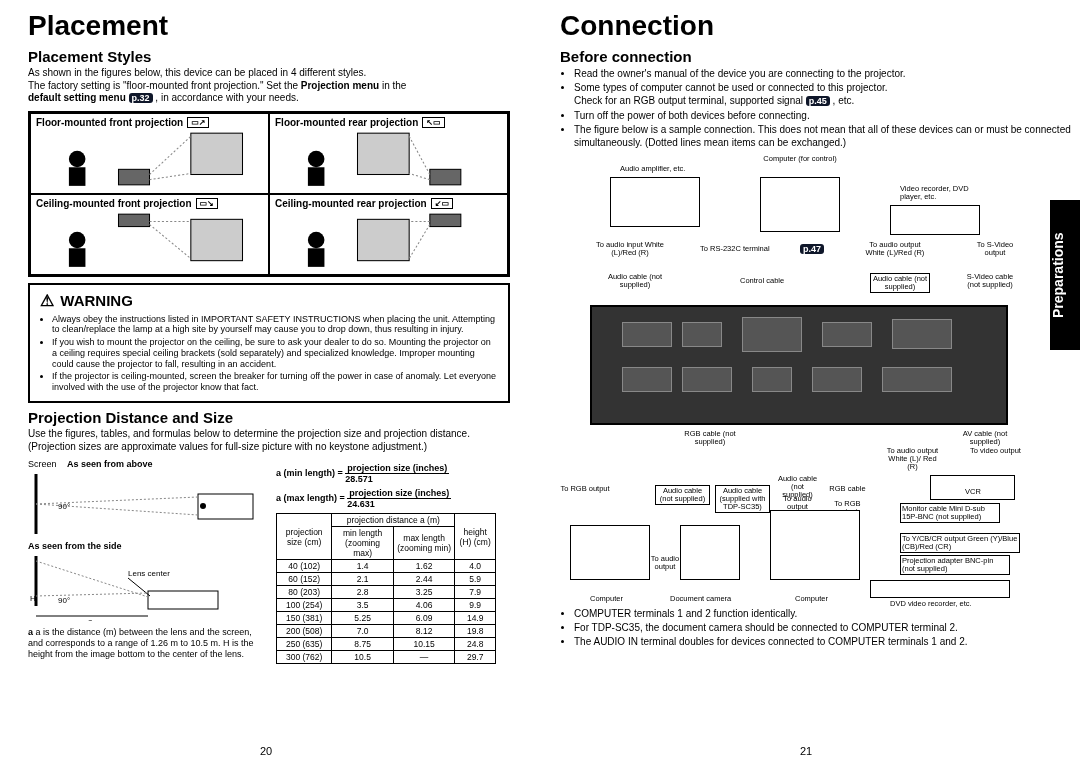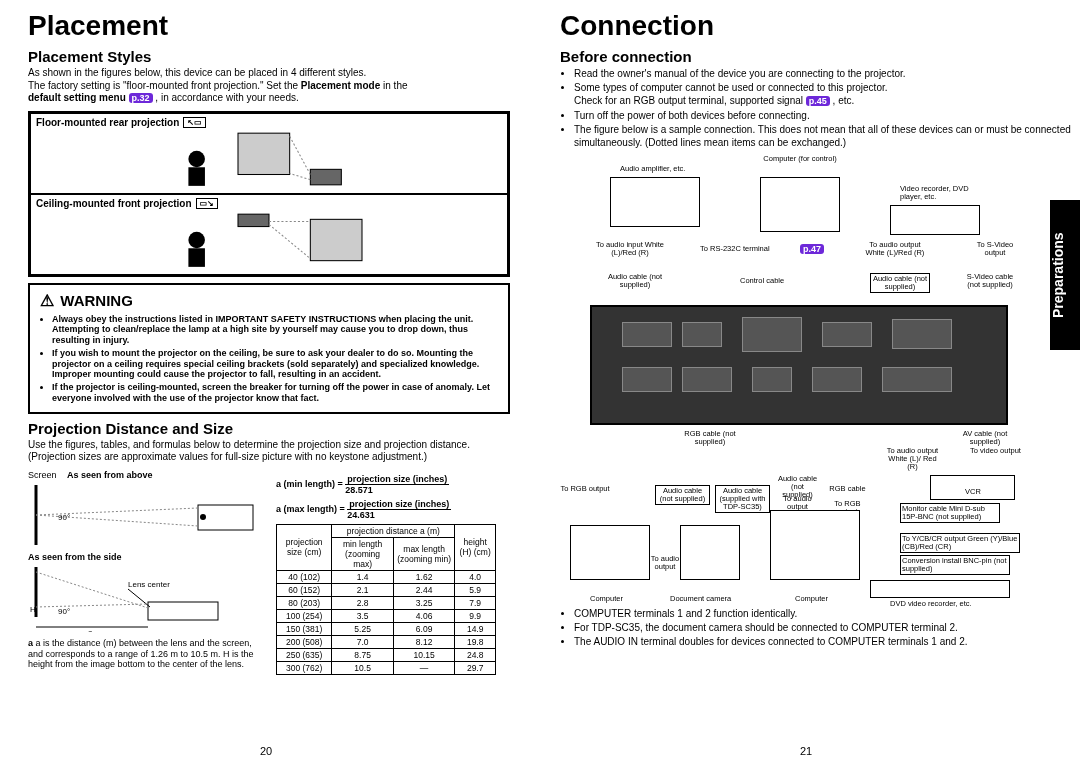--- a/index.html
+++ b/index.html
@@ -18,21 +18,21 @@
     top: 0;
     width: 520px;
     height: 763px;
     padding: 10px 20px 0 20px;
   }
   .page.left { left: 0; padding-left: 28px; }
   .page.right { left: 540px; width: 540px; padding-right: 0; }
   h1 { font-size: 28px; font-weight: bold; margin-bottom: 4px; }
   h2 { font-size: 15px; font-weight: bold; margin-top: 6px; margin-bottom: 2px; }
   .body-text { font-size: 10px; line-height: 1.25; }
-  .ref-link { background: #6d28d9; color: #fff; padding: 0 3px; border-radius: 3px; font-size: 9px; font-weight: bold; }
+  .ref-link { background: #0f172a; color: #fff; padding: 0 3px; border-radius: 3px; font-size: 9px; font-weight: bold; }
   .styles-grid {
     border: 2px solid #000;
     margin-top: 6px;
     width: 482px;
   }
   .styles-row { display: flex; }
   .styles-cell {
     flex: 1;
     border: 1px solid #000;
     padding: 3px 5px;
@@ -41,21 +41,21 @@
   .style-diagram { height: 62px; display: flex; align-items: center; justify-content: center; }
   .style-icon { border: 1px solid #000; padding: 0 3px; font-size: 8px; background: #fff; }
   .warning-box {
     border: 2px solid #000;
     margin-top: 6px;
     padding: 6px 10px;
     width: 482px;
   }
   .warning-title { font-size: 15px; font-weight: bold; display: flex; align-items: center; gap: 6px; }
   .warning-icon { font-size: 16px; }
-  .warning-list { font-size: 9px; line-height: 1.2; margin-left: 12px; margin-top: 4px; font-weight: bold; }
+  .warning-list { font-size: 9px; line-height: 1.2; margin-left: 12px; margin-top: 4px; }
   .warning-list li { margin-bottom: 2px; }
   .proj-row { display: flex; margin-top: 6px; gap: 8px; }
   .proj-left { width: 240px; font-size: 9px; }
   .proj-right { flex: 1; font-size: 9px; }
   .screen-label { font-size: 9px; }
   .formula { font-size: 9px; margin: 4px 0; }
   .dist-table { border-collapse: collapse; font-size: 8.5px; margin-top: 4px; width: 220px; }
   .dist-table th, .dist-table td { border: 1px solid #000; padding: 1px 3px; text-align: center; }
   .dist-table th { font-weight: normal; }
   .footnote { font-size: 9px; line-height: 1.2; margin-top: 4px; }
@@ -103,26 +103,41 @@
   svg.scene { width: 100%; height: 100%; }
 </style>
 </head>
 <body>
 
 <div class="page left">
   <h1>Placement</h1>
   <h2>Placement Styles</h2>
   <div class="body-text">
     <span>As shown in the figures below, this device can be placed in 4 different styles.</span><br>
-    <span>The factory setting is "floor-mounted front projection." Set the </span><b>Placement mode</b><span> in the </span><br>
+    <span>The factory setting is "floor-mounted front projection." Set the </span><b>Projection menu</b><span> in the </span><br>
     <b>default setting menu </b><span class="ref-link">p.32</span><span> , in accordance with your needs.</span>
   </div>
 
   <div class="styles-grid">
     <div class="styles-row">
+      <div class="styles-cell">
+        <div class="style-label">
+            <span>Floor-mounted front projection</span>
+            <span class="style-icon">▭↗</span>
+          </div>
+        <div class="style-diagram">
+          <svg class="scene" viewBox="0 0 200 60">
+            <rect x="140" y="5" width="50" height="40" fill="#ccc" stroke="#000"></rect>
+            <rect x="70" y="40" width="30" height="15" fill="#666" stroke="#000"></rect>
+            <circle cx="30" cy="30" r="8" fill="#000"></circle>
+            <rect x="22" y="38" width="16" height="18" fill="#000"></rect>
+            <path d="M100 45 L140 8 M100 50 L140 44" stroke="#888" stroke-dasharray="2"></path>
+          </svg>
+        </div>
+      </div>
       <div class="styles-cell">
         <div class="style-label">
             <span>Floor-mounted rear projection</span>
             <span class="style-icon">↖▭</span>
           </div>
         <div class="style-diagram">
           <svg class="scene" viewBox="0 0 200 60">
             <rect x="70" y="5" width="50" height="40" fill="#ccc" stroke="#000"></rect>
             <rect x="140" y="40" width="30" height="15" fill="#666" stroke="#000"></rect>
             <circle cx="30" cy="30" r="8" fill="#000"></circle>
@@ -138,20 +153,35 @@
             <span>Ceiling-mounted front projection</span>
             <span class="style-icon">▭↘</span>
           </div>
         <div class="style-diagram">
           <svg class="scene" viewBox="0 0 200 60">
             <rect x="140" y="10" width="50" height="40" fill="#ccc" stroke="#000"></rect>
             <rect x="70" y="5" width="30" height="12" fill="#666" stroke="#000"></rect>
             <circle cx="30" cy="30" r="8" fill="#000"></circle>
             <rect x="22" y="38" width="16" height="18" fill="#000"></rect>
             <path d="M100 12 L140 12 M100 15 L140 48" stroke="#888" stroke-dasharray="2"></path>
+          </svg>
+        </div>
+      </div>
+      <div class="styles-cell">
+        <div class="style-label">
+            <span>Ceiling-mounted rear projection</span>
+            <span class="style-icon">↙▭</span>
+          </div>
+        <div class="style-diagram">
+          <svg class="scene" viewBox="0 0 200 60">
+            <rect x="70" y="10" width="50" height="40" fill="#ccc" stroke="#000"></rect>
+            <rect x="140" y="5" width="30" height="12" fill="#666" stroke="#000"></rect>
+            <circle cx="30" cy="30" r="8" fill="#000"></circle>
+            <rect x="22" y="38" width="16" height="18" fill="#000"></rect>
+            <path d="M140 12 L120 12 M140 15 L120 48" stroke="#888" stroke-dasharray="2"></path>
           </svg>
         </div>
       </div>
     </div>
   </div>
 
   <div class="warning-box">
     <div class="warning-title">
         <span class="warning-icon">⚠</span>
         <span>WARNING</span>
@@ -331,21 +361,21 @@
 
     <div class="cd-label" style="left:325px;top:292px;width:55px;text-align:center">To audio output White (L)/ Red (R)</div>
     <div class="cd-label" style="left:408px;top:292px;width:55px;text-align:center">To video output</div>
     <div class="cd-label" style="left:395px;top:275px;width:60px;text-align:center">AV cable (not supplied)</div>
 
     <div class="cd-box" style="left:370px;top:320px;width:85px;height:25px"></div>
     <div class="cd-label" style="left:405px;top:333px">VCR</div>
 
     <div class="cd-label" style="left:340px;top:348px;width:100px;border:1px solid #000;padding:1px">Monitor cable Mini D-sub 15P-BNC (not supplied)</div>
     <div class="cd-label" style="left:340px;top:378px;width:120px;border:1px solid #000;padding:1px">To Y/CB/CR output Green (Y)/Blue (CB)/Red (CR)</div>
-    <div class="cd-label" style="left:340px;top:400px;width:110px;border:1px solid #000;padding:1px">Conversion install BNC-pin (not supplied)</div>
+    <div class="cd-label" style="left:340px;top:400px;width:110px;border:1px solid #000;padding:1px">Projection adapter BNC-pin (not supplied)</div>
 
     <div class="cd-box" style="left:10px;top:370px;width:80px;height:55px"></div>
     <div class="cd-label" style="left:85px;top:400px;width:40px;text-align:center">To audio output</div>
     <div class="cd-box" style="left:120px;top:370px;width:60px;height:55px"></div>
     <div class="cd-box" style="left:210px;top:355px;width:90px;height:70px"></div>
     <div class="cd-box" style="left:310px;top:425px;width:140px;height:18px"></div>
 
     <div class="cd-label" style="left:30px;top:440px">Computer</div>
     <div class="cd-label" style="left:110px;top:440px">Document camera</div>
     <div class="cd-label" style="left:235px;top:440px">Computer</div>

